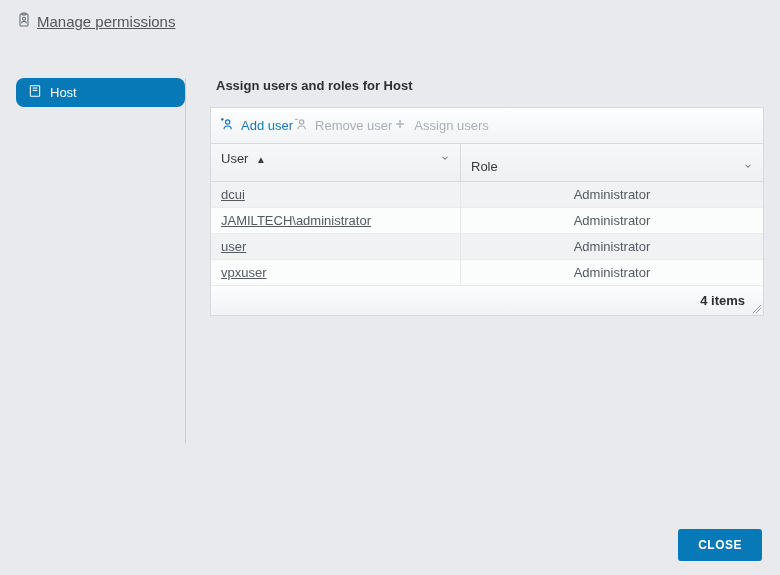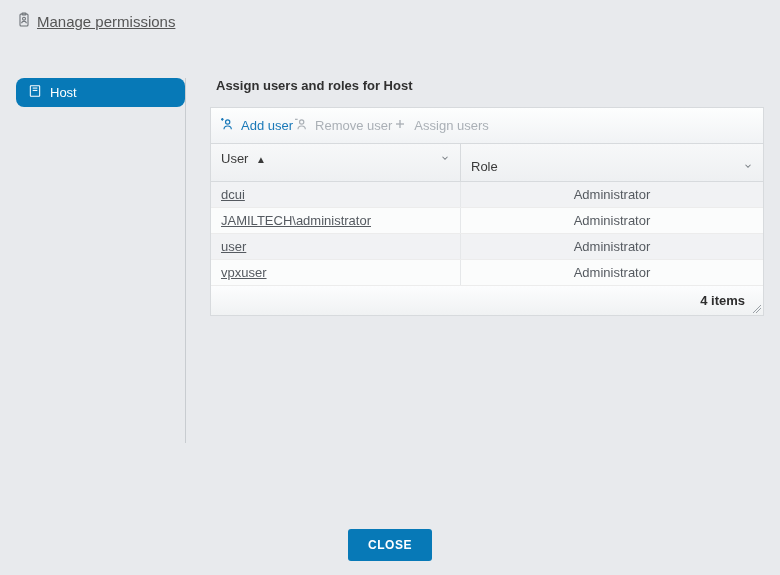--- a/index.html
+++ b/index.html
@@ -134,21 +134,21 @@
     content: '';
     position: absolute;
     right: 2px; bottom: 2px;
     width: 8px; height: 8px;
     background:
       linear-gradient(135deg, transparent 45%, #9aa0a6 46%, #9aa0a6 54%, transparent 55%),
       linear-gradient(135deg, transparent 65%, #9aa0a6 66%, #9aa0a6 74%, transparent 75%);
   }
   .dialog-footer {
     display: flex;
-    justify-content: center;
+    justify-content: flex-end;
     padding: 14px 18px;
   }
   .close-btn {
     background: #0779b7;
     color: #fff;
     border: none;
     border-radius: 3px;
     padding: 9px 20px;
     font-size: 12px;
     font-weight: 700;

